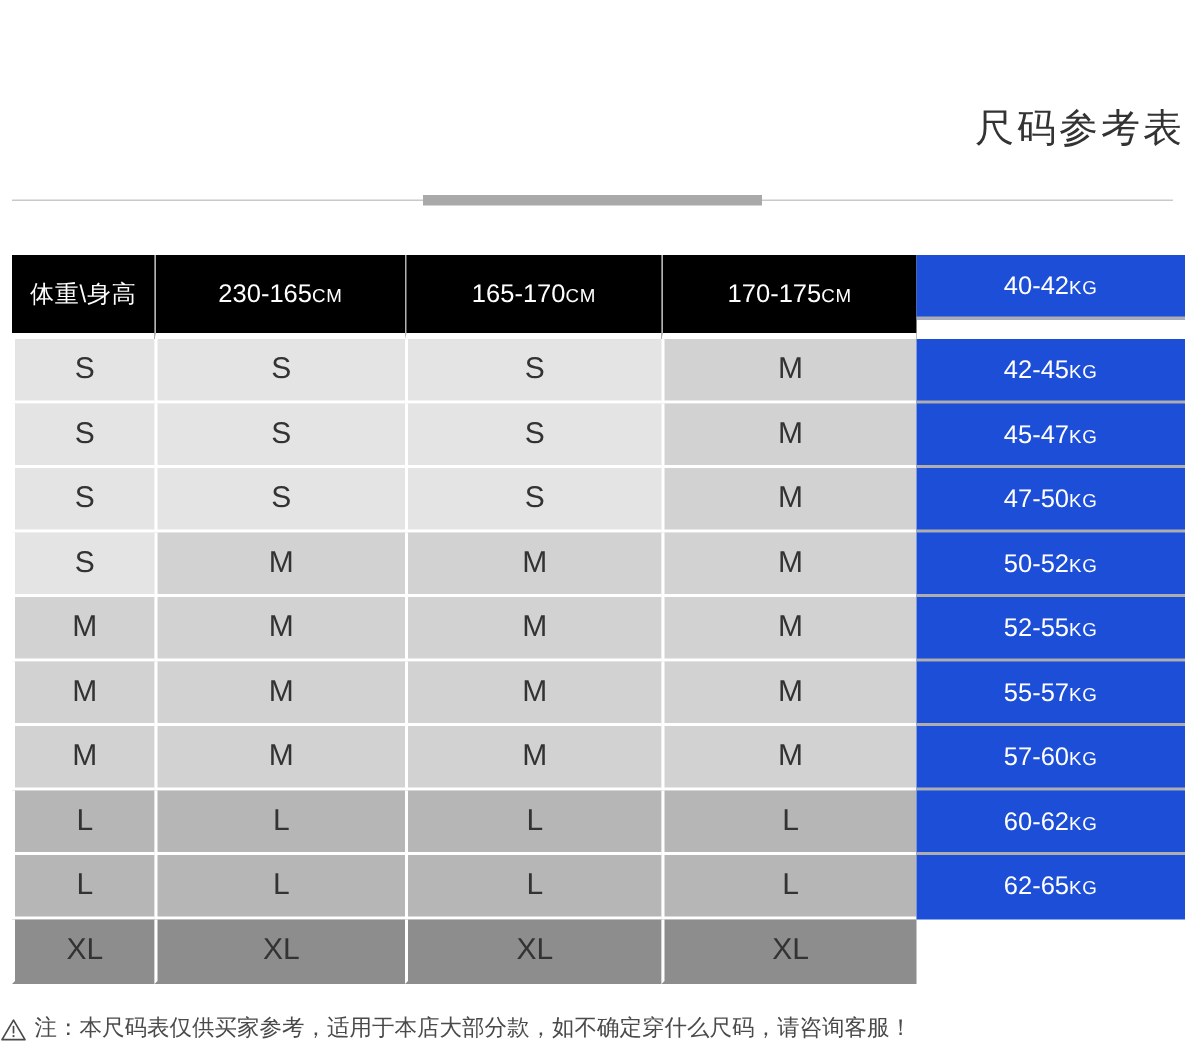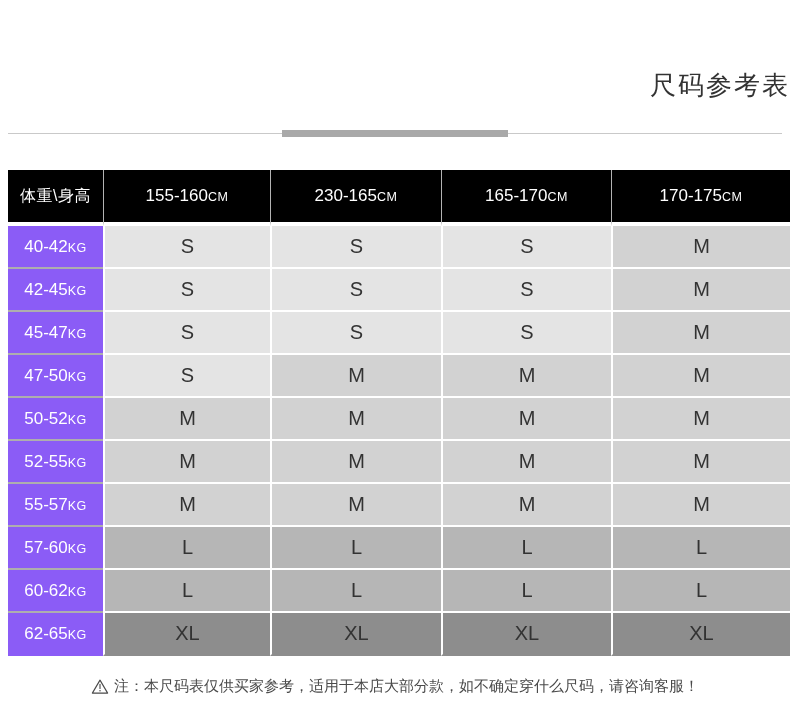--- a/index.html
+++ b/index.html
@@ -21,46 +21,43 @@
     margin:33px 0 0 8px;width:782px;
     display:grid;grid-template-columns:95px 167px 171px 170px 179px;
   }
   .cell{
     display:flex;align-items:center;justify-content:center;
     box-sizing:border-box;text-align:center;
   }
   .hdr{height:56px;background:#000000;color:#ffffff;font-size:17px;border-bottom:4px solid #ffffff;}
   .hcol{border-left:1px solid #b3b3b3;}
   .corner{font-size:16px;letter-spacing:0.5px;}
-  .wcell{height:43px;background:#8b5cf6;color:#ffffff;font-size:17px;border-bottom:2px solid #aeaeae;}
+  .wcell{height:43px;background:#1d4ed8;color:#ffffff;font-size:17px;border-bottom:2px solid #aeaeae;}
   .scell{height:43px;font-size:20px;color:#333333;border-left:2px solid #ffffff;border-bottom:2px solid #ffffff;}
   .unit{font-size:12.5px;letter-spacing:0.5px;}
 
   .note{
-    margin-top:20px;display:flex;align-items:center;justify-content:center;
+    margin-top:20px;display:flex;align-items:center;justify-content:flex-start;
     font-size:15px;color:#4a4a4a;line-height:20px;
   }
   .note .warn{margin-right:5px;display:inline-flex;align-items:center;}
 </style>
 </head>
 <body>
 
 <div class="page">
   <h1 class="title">尺码参考表</h1>
 
   <div class="divider">
     <div class="divider-line"></div>
     <div class="divider-bar"></div>
   </div>
 
   <div class="size-table" id="size-table">
       <div class="cell hdr corner">体重\身高</div>
-      <div class="cell hdr hcol">
-        <span><span>155-160</span><span class="unit">CM</span></span>
-      </div>
       <div class="cell hdr hcol">
         <span><span>230-165</span><span class="unit">CM</span></span>
       </div>
       <div class="cell hdr hcol">
         <span><span>165-170</span><span class="unit">CM</span></span>
       </div>
       <div class="cell hdr hcol">
         <span><span>170-175</span><span class="unit">CM</span></span>
       </div>
       <div class="cell wcell">

